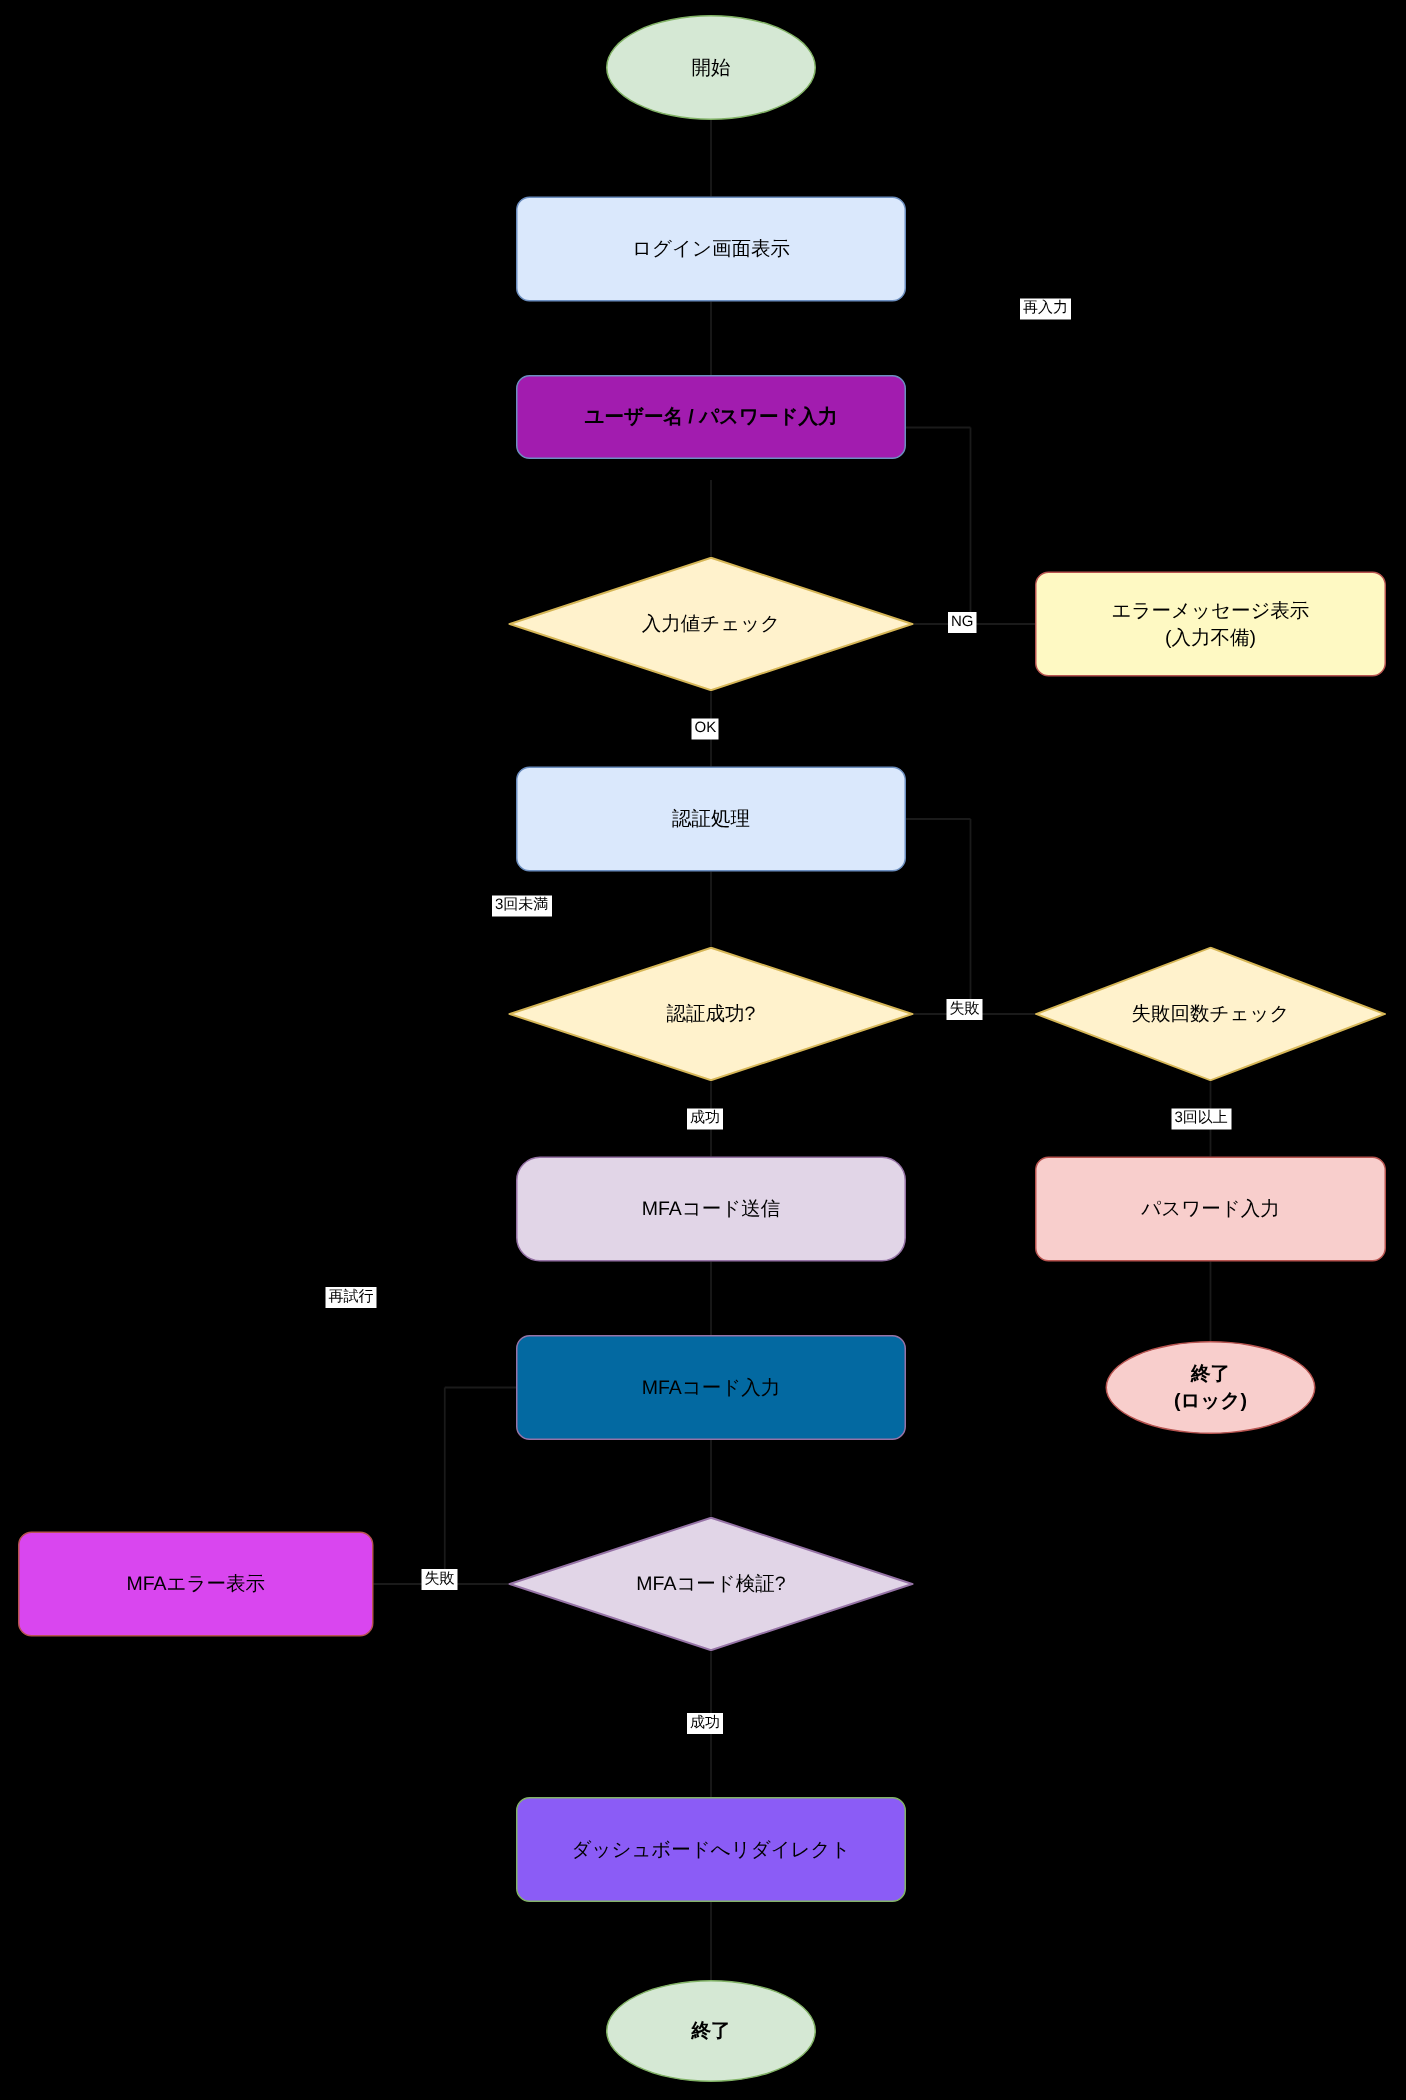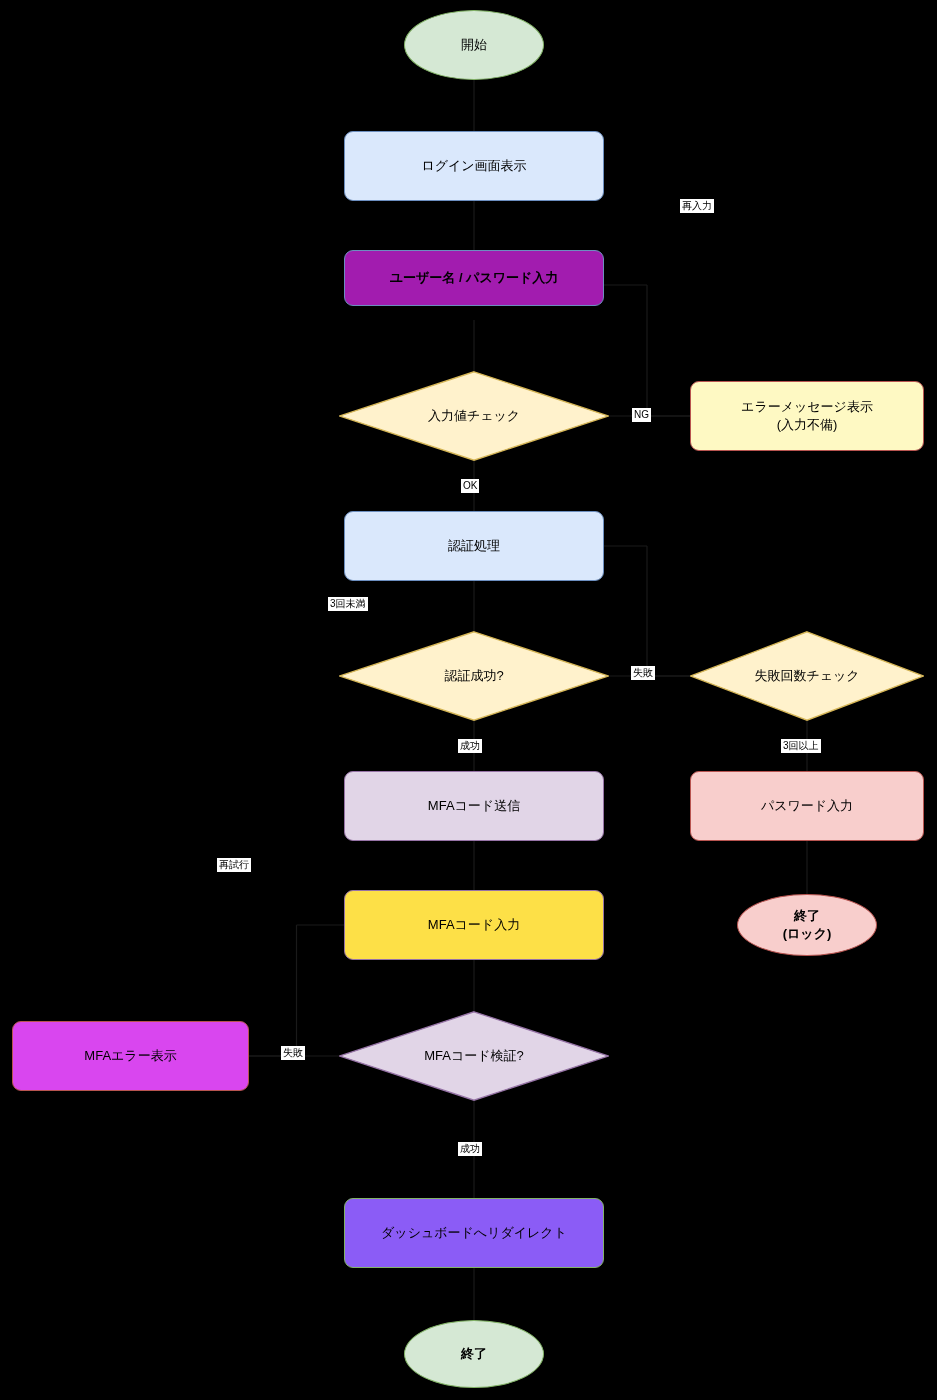--- a/index.html
+++ b/index.html
@@ -114,23 +114,23 @@
       </svg><span class="diamond-label">入力値チェック</span></div>
     <div class="node shape-process" style="left: 690px; top: 381px; width: 234px; height: 70px; background: #fef9c3; border-color: rgb(184, 84, 80);"><span class="">エラーメッセージ表示
 (入力不備)</span></div>
     <div class="node shape-process" style="left: 344px; top: 511px; width: 260px; height: 70px; background: rgb(218, 232, 252); border-color: rgb(108, 142, 191);"><span class="">認証処理</span></div>
     <div class="node shape-decision" style="left: 339px; top: 631px; width: 270px; height: 90px;"><svg class="diamond-svg" viewBox="0 0 270 90" preserveAspectRatio="none">
         <polygon points="135,0.8 269.2,45 135,89.2 0.8,45" fill="#fff2cc" stroke="#d6b656" stroke-width="1.3"></polygon>
       </svg><span class="diamond-label">認証成功?</span></div>
     <div class="node shape-decision" style="left: 690px; top: 631px; width: 234px; height: 90px;"><svg class="diamond-svg" viewBox="0 0 234 90" preserveAspectRatio="none">
         <polygon points="117,0.8 233.2,45 117,89.2 0.8,45" fill="#fff2cc" stroke="#d6b656" stroke-width="1.3"></polygon>
       </svg><span class="diamond-label">失敗回数チェック</span></div>
-    <div class="node shape-process" style="left: 344px; top: 771px; width: 260px; height: 70px; background: rgb(225, 213, 231); border-color: rgb(150, 115, 166);"><span class="">MFAコード送信</span></div>
+    <div class="node shape-process" style="left: 344px; top: 771px; width: 260px; height: 70px; background: rgb(225, 213, 231); border-color: rgb(150, 115, 166); border-radius: 16px;"><span class="">MFAコード送信</span></div>
     <div class="node shape-process" style="left: 690px; top: 771px; width: 234px; height: 70px; background: rgb(248, 206, 204); border-color: rgb(184, 84, 80);"><span class="">パスワード入力</span></div>
-    <div class="node shape-process" style="left: 344px; top: 890px; width: 260px; height: 70px; background: #fde047; border-color: rgb(150, 115, 166);"><span class="">MFAコード入力</span></div>
+    <div class="node shape-process" style="left: 344px; top: 890px; width: 260px; height: 70px; background: #0369a1; border-color: rgb(150, 115, 166);"><span class="">MFAコード入力</span></div>
     <div class="node shape-terminator" style="left: 737px; top: 894px; width: 140px; height: 62px; background: rgb(248, 206, 204); border-color: rgb(184, 84, 80);"><span class="bold-node">終了
 (ロック)</span></div>
     <div class="node shape-process" style="left: 12px; top: 1021px; width: 237px; height: 70px; background: #d946ef; border-color: rgb(184, 84, 80);"><span class="">MFAエラー表示</span></div>
     <div class="node shape-decision" style="left: 339px; top: 1011px; width: 270px; height: 90px;"><svg class="diamond-svg" viewBox="0 0 270 90" preserveAspectRatio="none">
         <polygon points="135,0.8 269.2,45 135,89.2 0.8,45" fill="#e1d5e7" stroke="#9673a6" stroke-width="1.3"></polygon>
       </svg><span class="diamond-label">MFAコード検証?</span></div>
     <div class="node shape-process" style="left: 344px; top: 1198px; width: 260px; height: 70px; background: #8b5cf6; border-color: rgb(130, 179, 102);"><span class="">ダッシュボードへリダイレクト</span></div>
     <div class="node shape-terminator" style="left: 404px; top: 1320px; width: 140px; height: 68px; background: rgb(213, 232, 212); border-color: rgb(130, 179, 102);"><span class="bold-node">終了</span></div>
     <div class="edge-label" style="left: 680px; top: 199px;">再入力</div>
     <div class="edge-label" style="left: 632px; top: 408px;">NG</div>

